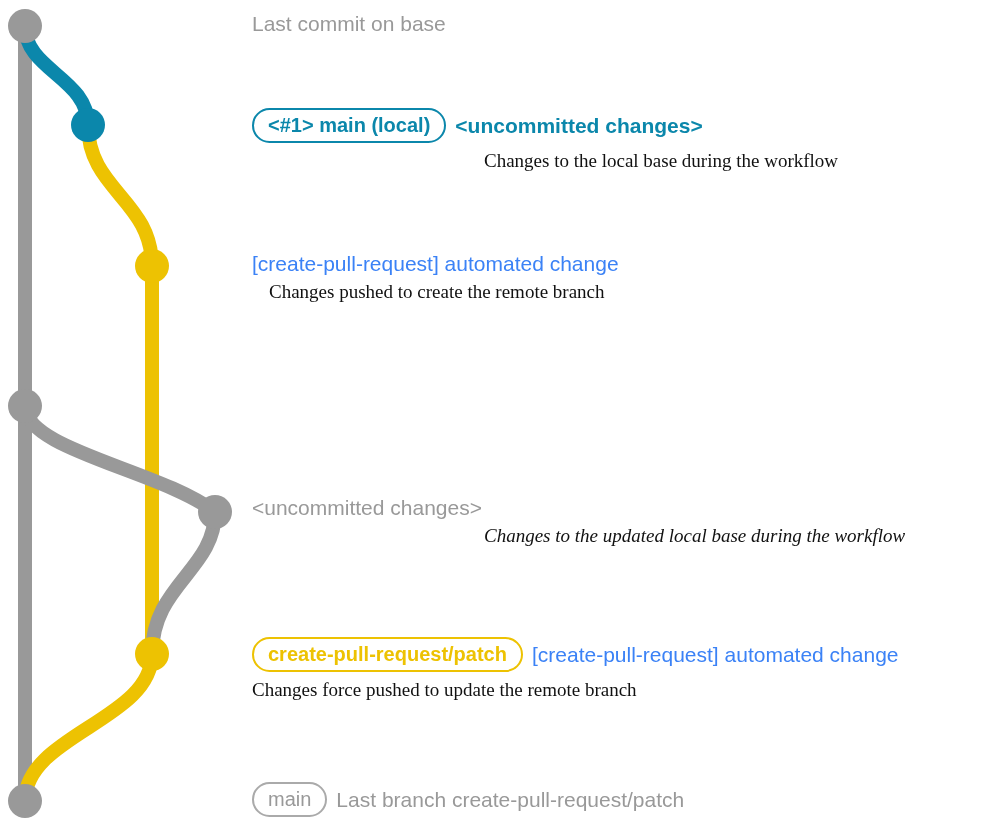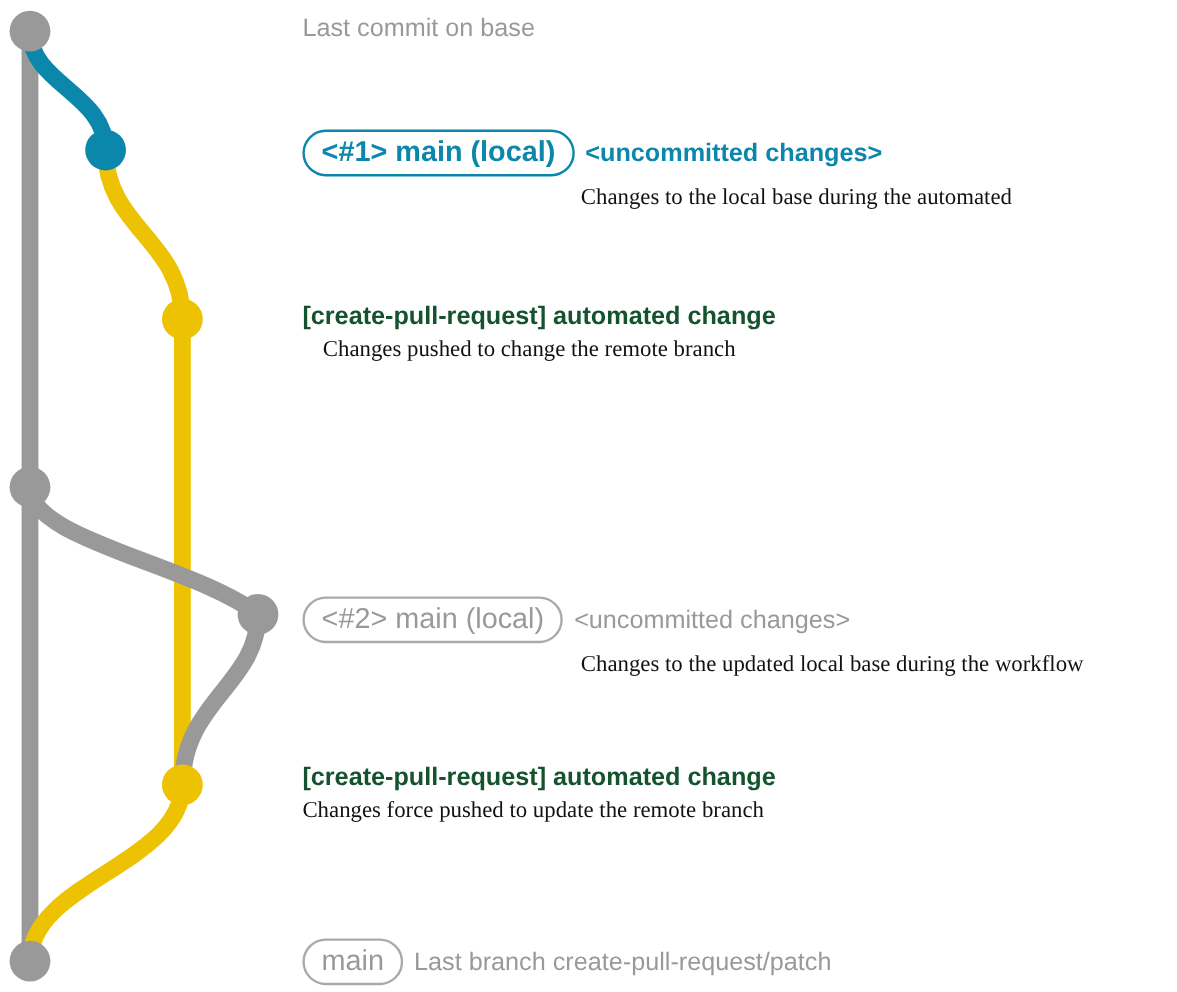--- a/index.html
+++ b/index.html
@@ -18,32 +18,32 @@
 
   
   .row{position:absolute;left:252px;display:flex;align-items:flex-start;}
   .rowline{display:flex;align-items:center;gap:9px;white-space:nowrap;}
 
   .badge{
     display:inline-block;
     border:2px solid #22c55e;
     border-radius:22px;
     padding:5px 14px 6px;
-    font-size:24px;
+    font-size:20px;
     line-height:1;
     color:#999999;
     background:#fff;
   }
   .badge.teal{border-color:#0b87ab;color:#0b87ab;font-weight:bold;}
   .badge.yellow{border-color:#edc202;color:#edc202;font-weight:bold;}
   .badge.gray{border-color:#aaaaaa;color:#999999;}
 
   .headline{font-size:21px;line-height:1;white-space:nowrap;}
   .headline.teal{color:#0b87ab;font-weight:bold;}
-  .headline.yellow{color:#14532d;font-weight:bold;}
+  .headline.yellow{color:#3b82f6;font-weight:normal;}
   .headline.gray{color:#999999;}
 
   .desc{
     font-family:"Liberation Serif", serif;
     font-size:19px;
     color:#111111;
     white-space:nowrap;
     margin-top:7px;
   }
 
@@ -86,47 +86,47 @@
       </div>
     </div>
   </div>
 
   <div class="row" style="top:108px;">
     <div class="stack">
       <div class="rowline">
         <span class="badge teal">&lt;#1&gt; main (local)</span>
         <span class="headline teal">&lt;uncommitted changes&gt;</span>
       </div>
-      <div class="desc" style="margin-left:232px;">Changes to the local base during the automated</div>
+      <div class="desc" style="margin-left:232px;">Changes to the local base during the workflow</div>
     </div>
   </div>
 
   <div class="row" style="top:253px;">
     <div class="stack">
       <div class="rowline">
         <span class="headline yellow">[create-pull-request] automated change</span>
       </div>
-      <div class="desc" style="margin-left:17px;">Changes pushed to change the remote branch</div>
+      <div class="desc" style="margin-left:17px;">Changes pushed to create the remote branch</div>
     </div>
   </div>
 
 
   <div class="row" style="top:497px;">
     <div class="stack">
       <div class="rowline">
-        <span class="badge gray">&lt;#2&gt; main (local)</span>
         <span class="headline gray">&lt;uncommitted changes&gt;</span>
       </div>
-      <div class="desc" style="margin-left:232px;">Changes to the updated local base during the workflow</div>
+      <div class="desc" style="margin-left:232px;font-style:italic;">Changes to the updated local base during the workflow</div>
     </div>
   </div>
 
   <div class="row" style="top:637px;">
     <div class="stack">
       <div class="rowline">
+        <span class="badge yellow">create-pull-request/patch</span>
         <span class="headline yellow">[create-pull-request] automated change</span>
       </div>
       <div class="desc" style="">Changes force pushed to update the remote branch</div>
     </div>
   </div>
 
   <div class="row" style="top:782px;">
     <div class="stack">
       <div class="rowline">
         <span class="badge gray">main</span>

